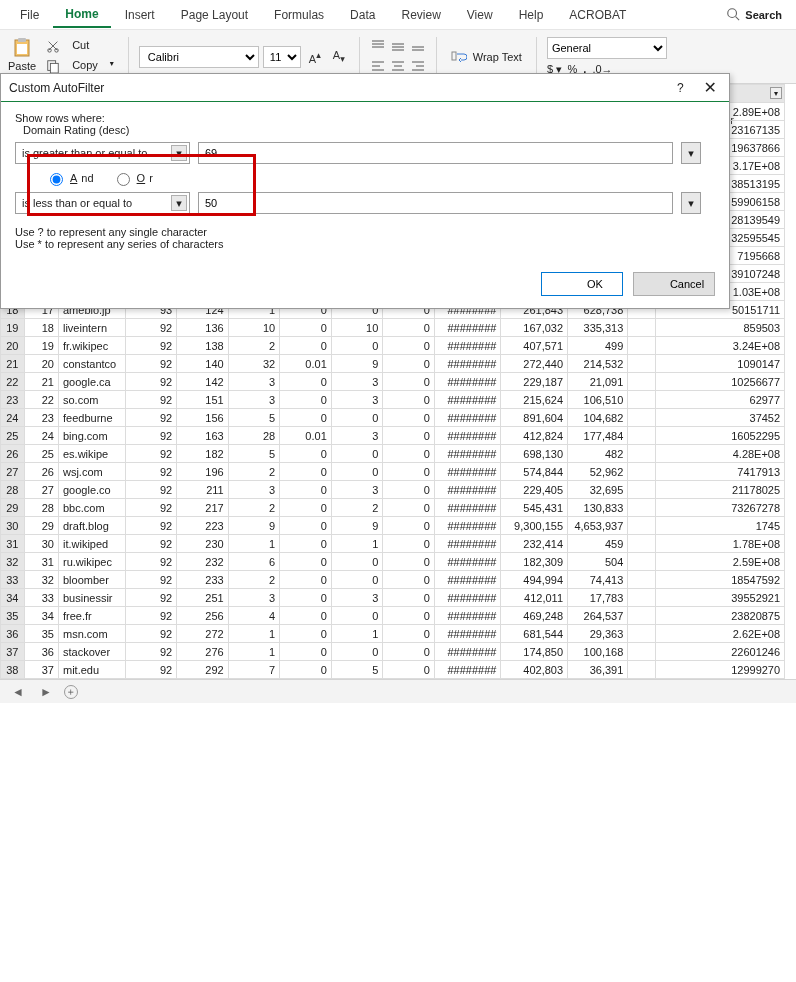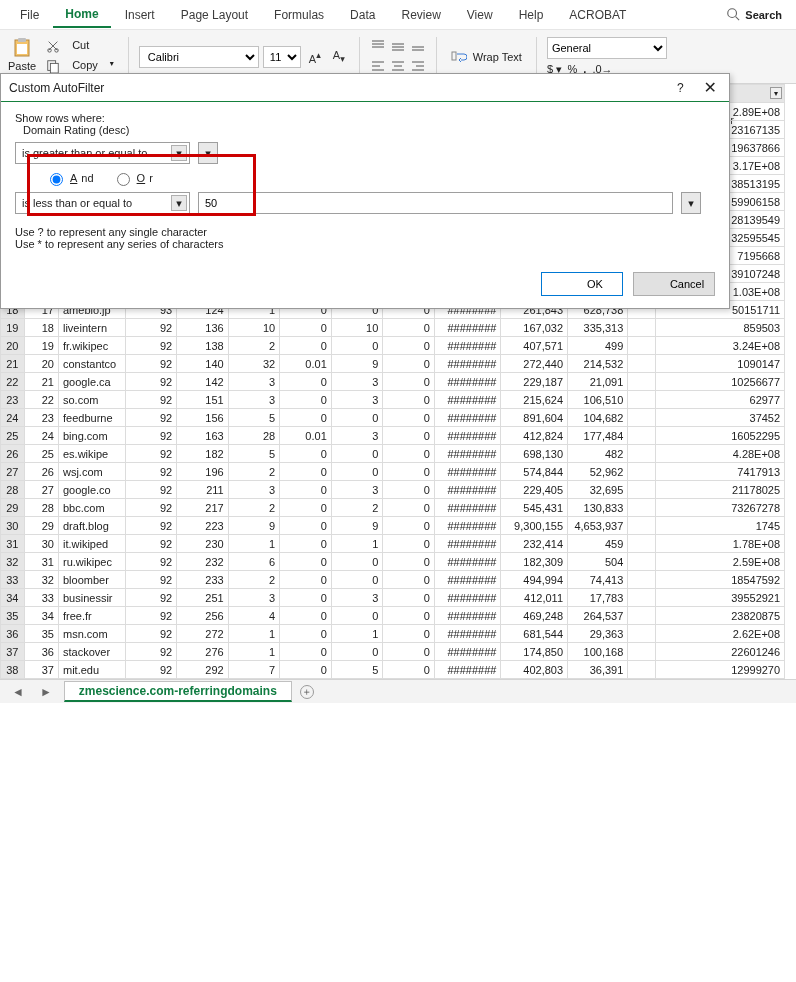--- a/index.html
+++ b/index.html
@@ -780,20 +780,21 @@
   </div>
   <div class="dialog-body">
     <div>Show rows where:</div>
     <div style="margin-left:8px">Domain Rating (desc)</div>
 
     <div class="criteria-row">
       <div class="dd">
         <span>is greater than or equal to</span>
         <span class="chev">▾</span>
       </div>
+      <input class="valbox" value="69" style="">
       <span class="chev-side">▾</span>
     </div>
 
     <div class="radio-row">
       <label><input type="radio" checked="" style=""> <u>A</u>nd</label>
       <label><input type="radio" style=""> <u>O</u>r</label>
     </div>
 
     <div class="criteria-row">
       <div class="dd">
@@ -810,15 +811,14 @@
   <div class="dialog-footer">
     <button class="primary">OK</button>
     <button>Cancel</button>
   </div>
 </div>
 <div class="highlight-box"></div>
 
 <div class="sheet-tabs">
   <span class="navbtn">◄</span>
   <span class="navbtn">►</span>
-  <span class="sheetname">zmescience.com-referringdomains</span>
   <span class="addbtn">＋</span>
 </div>
 
 </body></html>

